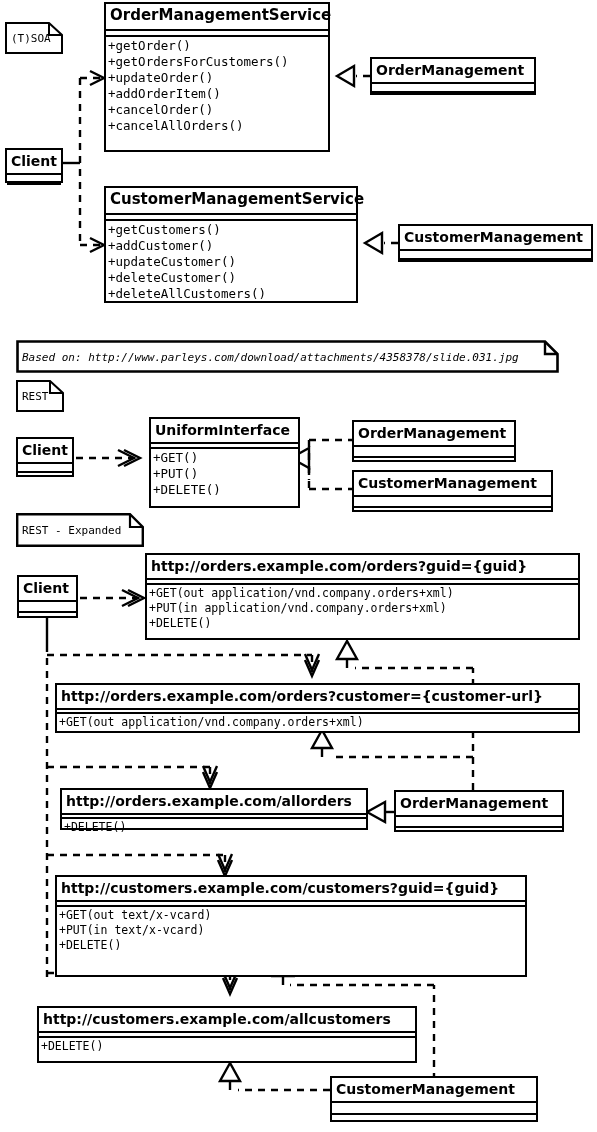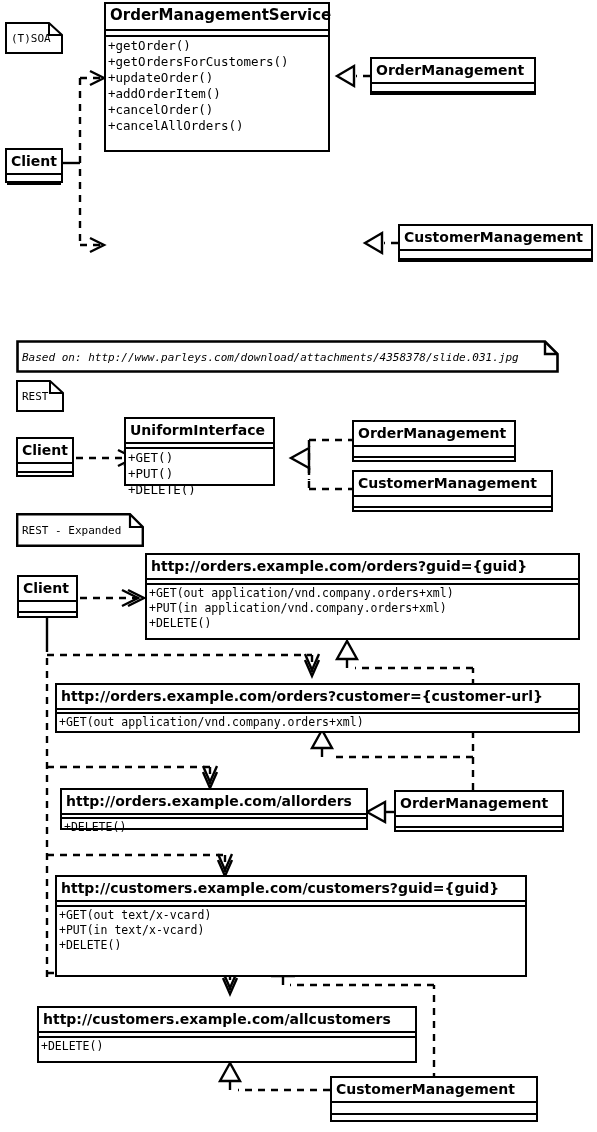--- a/index.html
+++ b/index.html
@@ -221,36 +221,49 @@
     </div>
   </div>
 
   <div class="uml-class" style="left:370px; top:57px; width:166px; height:38px;">
     <div class="uml-title small">OrderManagement</div>
     <div class="sep"></div>
     <div class="compartment empty" style="height:7px"></div>
     <div class="sep"></div>
   </div>
 
+  <div class="uml-class" style="left:104px; top:186px; width:254px; height:117px;">
+    <div class="uml-title">CustomerManagementService</div>
+    <div class="sep"></div>
+    <div style="height:4px"></div>
+    <div class="sep"></div>
+    <div class="compartment">
+      <div class="op">+getCustomers()</div>
+      <div class="op">+addCustomer()</div>
+      <div class="op">+updateCustomer()</div>
+      <div class="op">+deleteCustomer()</div>
+      <div class="op">+deleteAllCustomers()</div>
+    </div>
+  </div>
 
   <div class="uml-class" style="left:398px; top:224px; width:195px; height:38px;">
     <div class="uml-title small">CustomerManagement</div>
     <div class="sep"></div>
     <div class="compartment empty" style="height:7px"></div>
     <div class="sep"></div>
   </div>
 
   <div class="uml-class" style="left:16px; top:437px; width:58px; height:40px;">
     <div class="uml-title small">Client</div>
     <div class="sep"></div>
     <div class="compartment empty" style="height:7px"></div>
     <div class="sep"></div>
   </div>
 
-  <div class="uml-class" style="left:124px; top:417px; width:151px; height:69px;">
+  <div class="uml-class" style="left:149px; top:417px; width:151px; height:91px;">
     <div class="uml-title small">UniformInterface</div>
     <div class="sep"></div>
     <div style="height:3px"></div>
     <div class="sep"></div>
     <div class="compartment">
       <div class="op">+GET()</div>
       <div class="op">+PUT()</div>
       <div class="op">+DELETE()</div>
     </div>
   </div>

